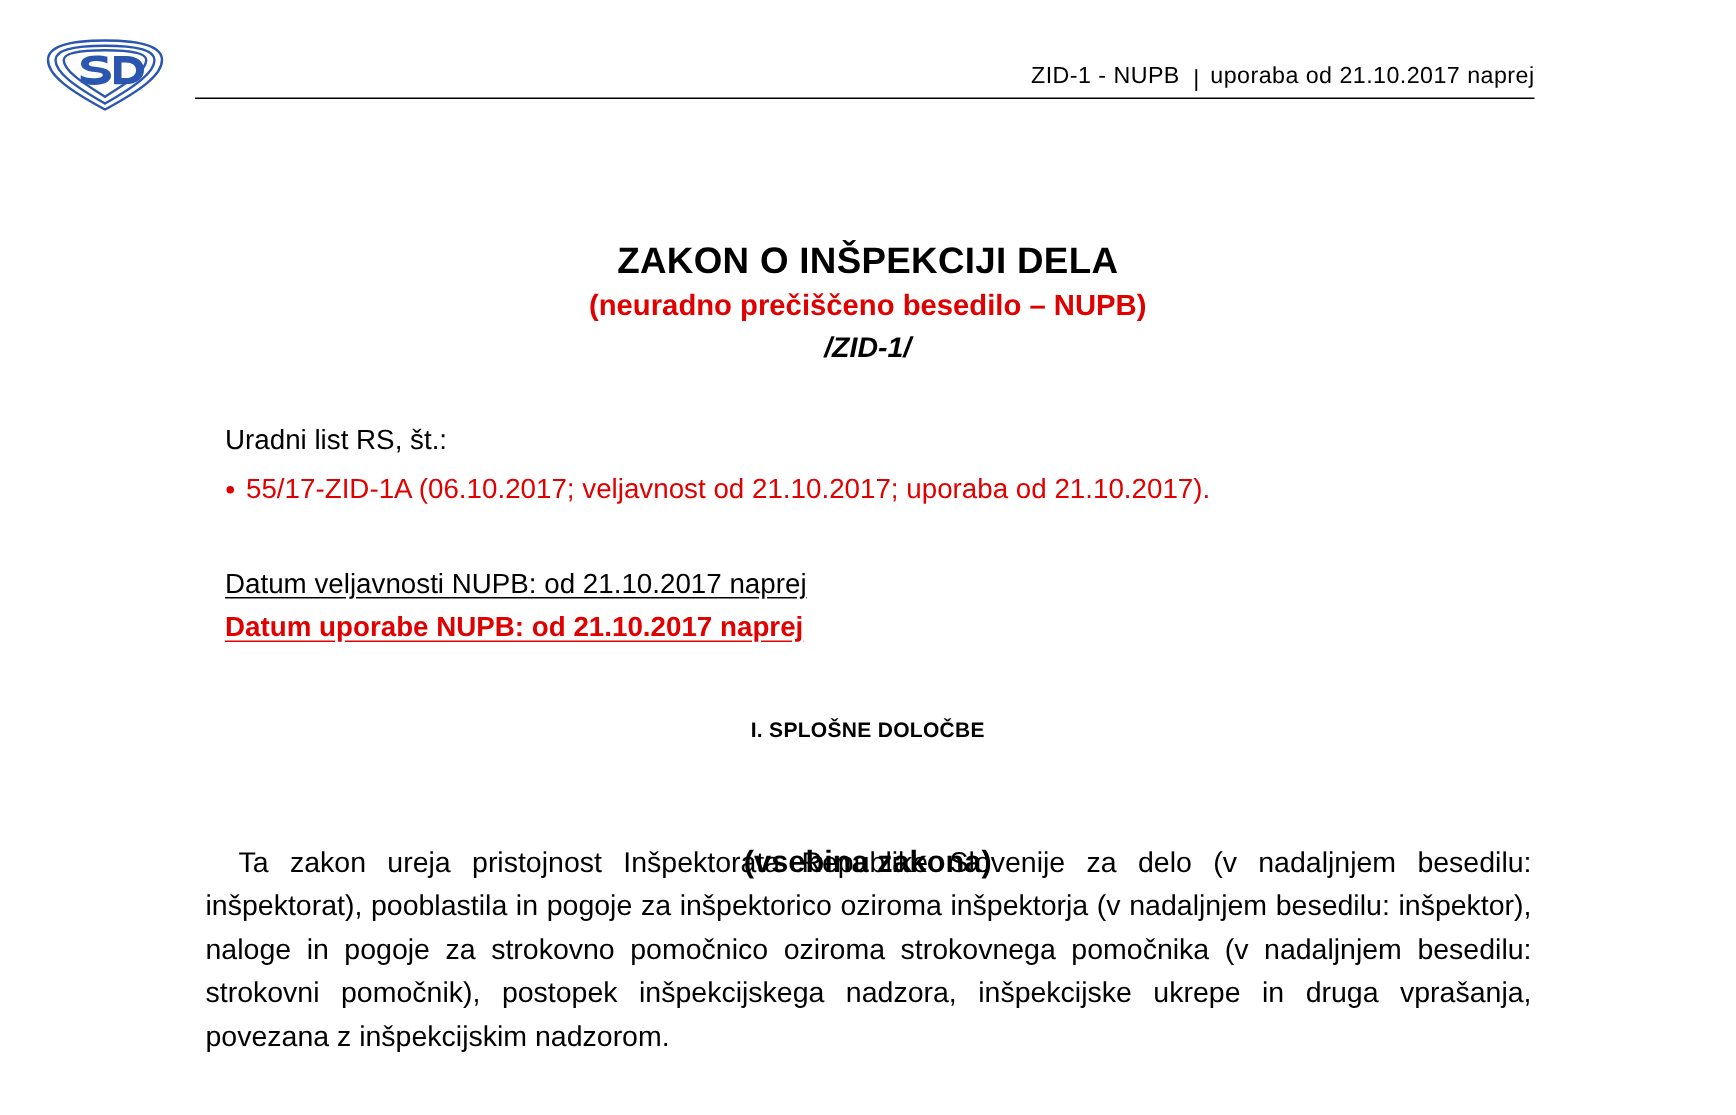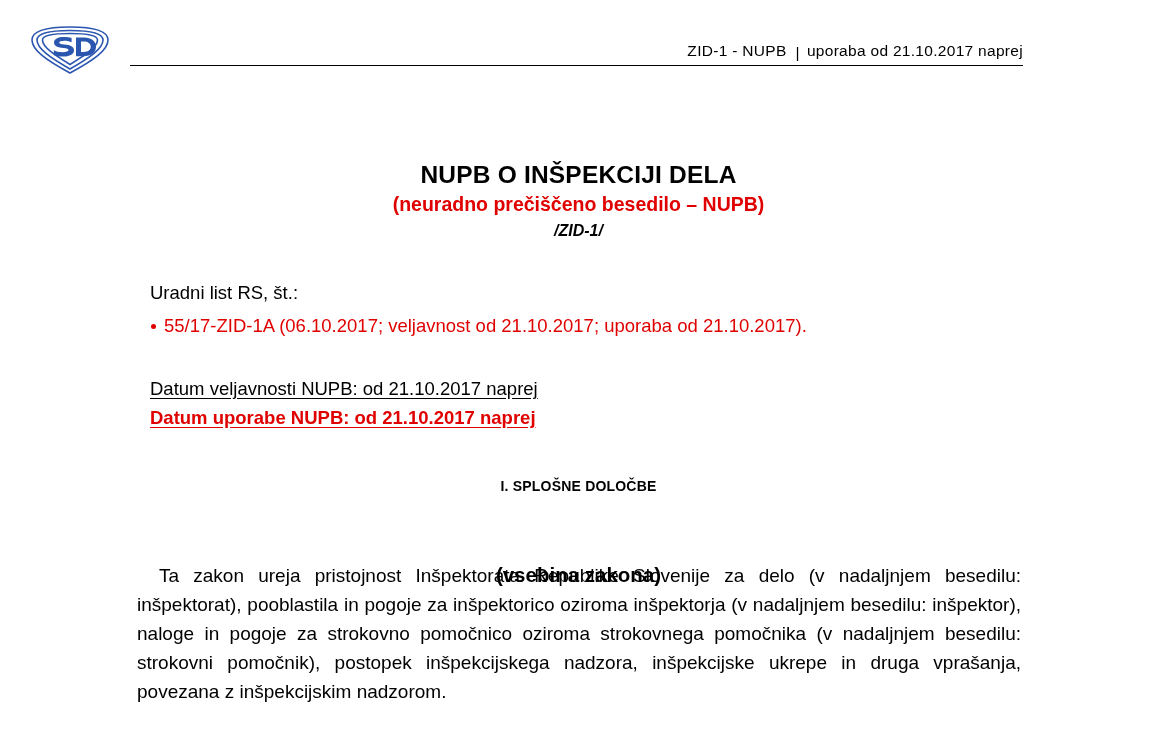--- a/index.html
+++ b/index.html
@@ -79,21 +79,21 @@
     line-height: 1.2;
   }
   .title-sub {
     font-size: 19.5px;
     font-weight: bold;
     color: #e00000;
     margin-top: 4px;
     line-height: 1.2;
   }
   .title-zid {
-    font-size: 16px;
+    font-size: 19px;
     font-weight: bold;
     font-style: italic;
     margin-top: 4px;
     line-height: 1.25;
   }
 
   
   .gazette {
     position: absolute;
     top: 280px;
@@ -207,21 +207,21 @@
         </g>
       </svg>
     </div>
     <div class="header-text">
       <span>ZID-1 - NUPB</span><span class="sep">|</span><span>uporaba od 21.10.2017 naprej</span>
     </div>
     <div class="header-rule"></div>
   </div>
 
   <div class="title-block">
-    <div class="title-main">NUPB O INŠPEKCIJI DELA</div>
+    <div class="title-main">ZAKON O INŠPEKCIJI DELA</div>
     <div class="title-sub">(neuradno prečiščeno besedilo – NUPB)</div>
     <div class="title-zid">/ZID-1/</div>
   </div>
 
   <div class="gazette">
     <div class="lead">Uradni list RS, št.:</div>
     <div class="bullet-line red">55/17-ZID-1A (06.10.2017; veljavnost od 21.10.2017; uporaba od 21.10.2017).</div>
   </div>
 
   <div class="dates">

